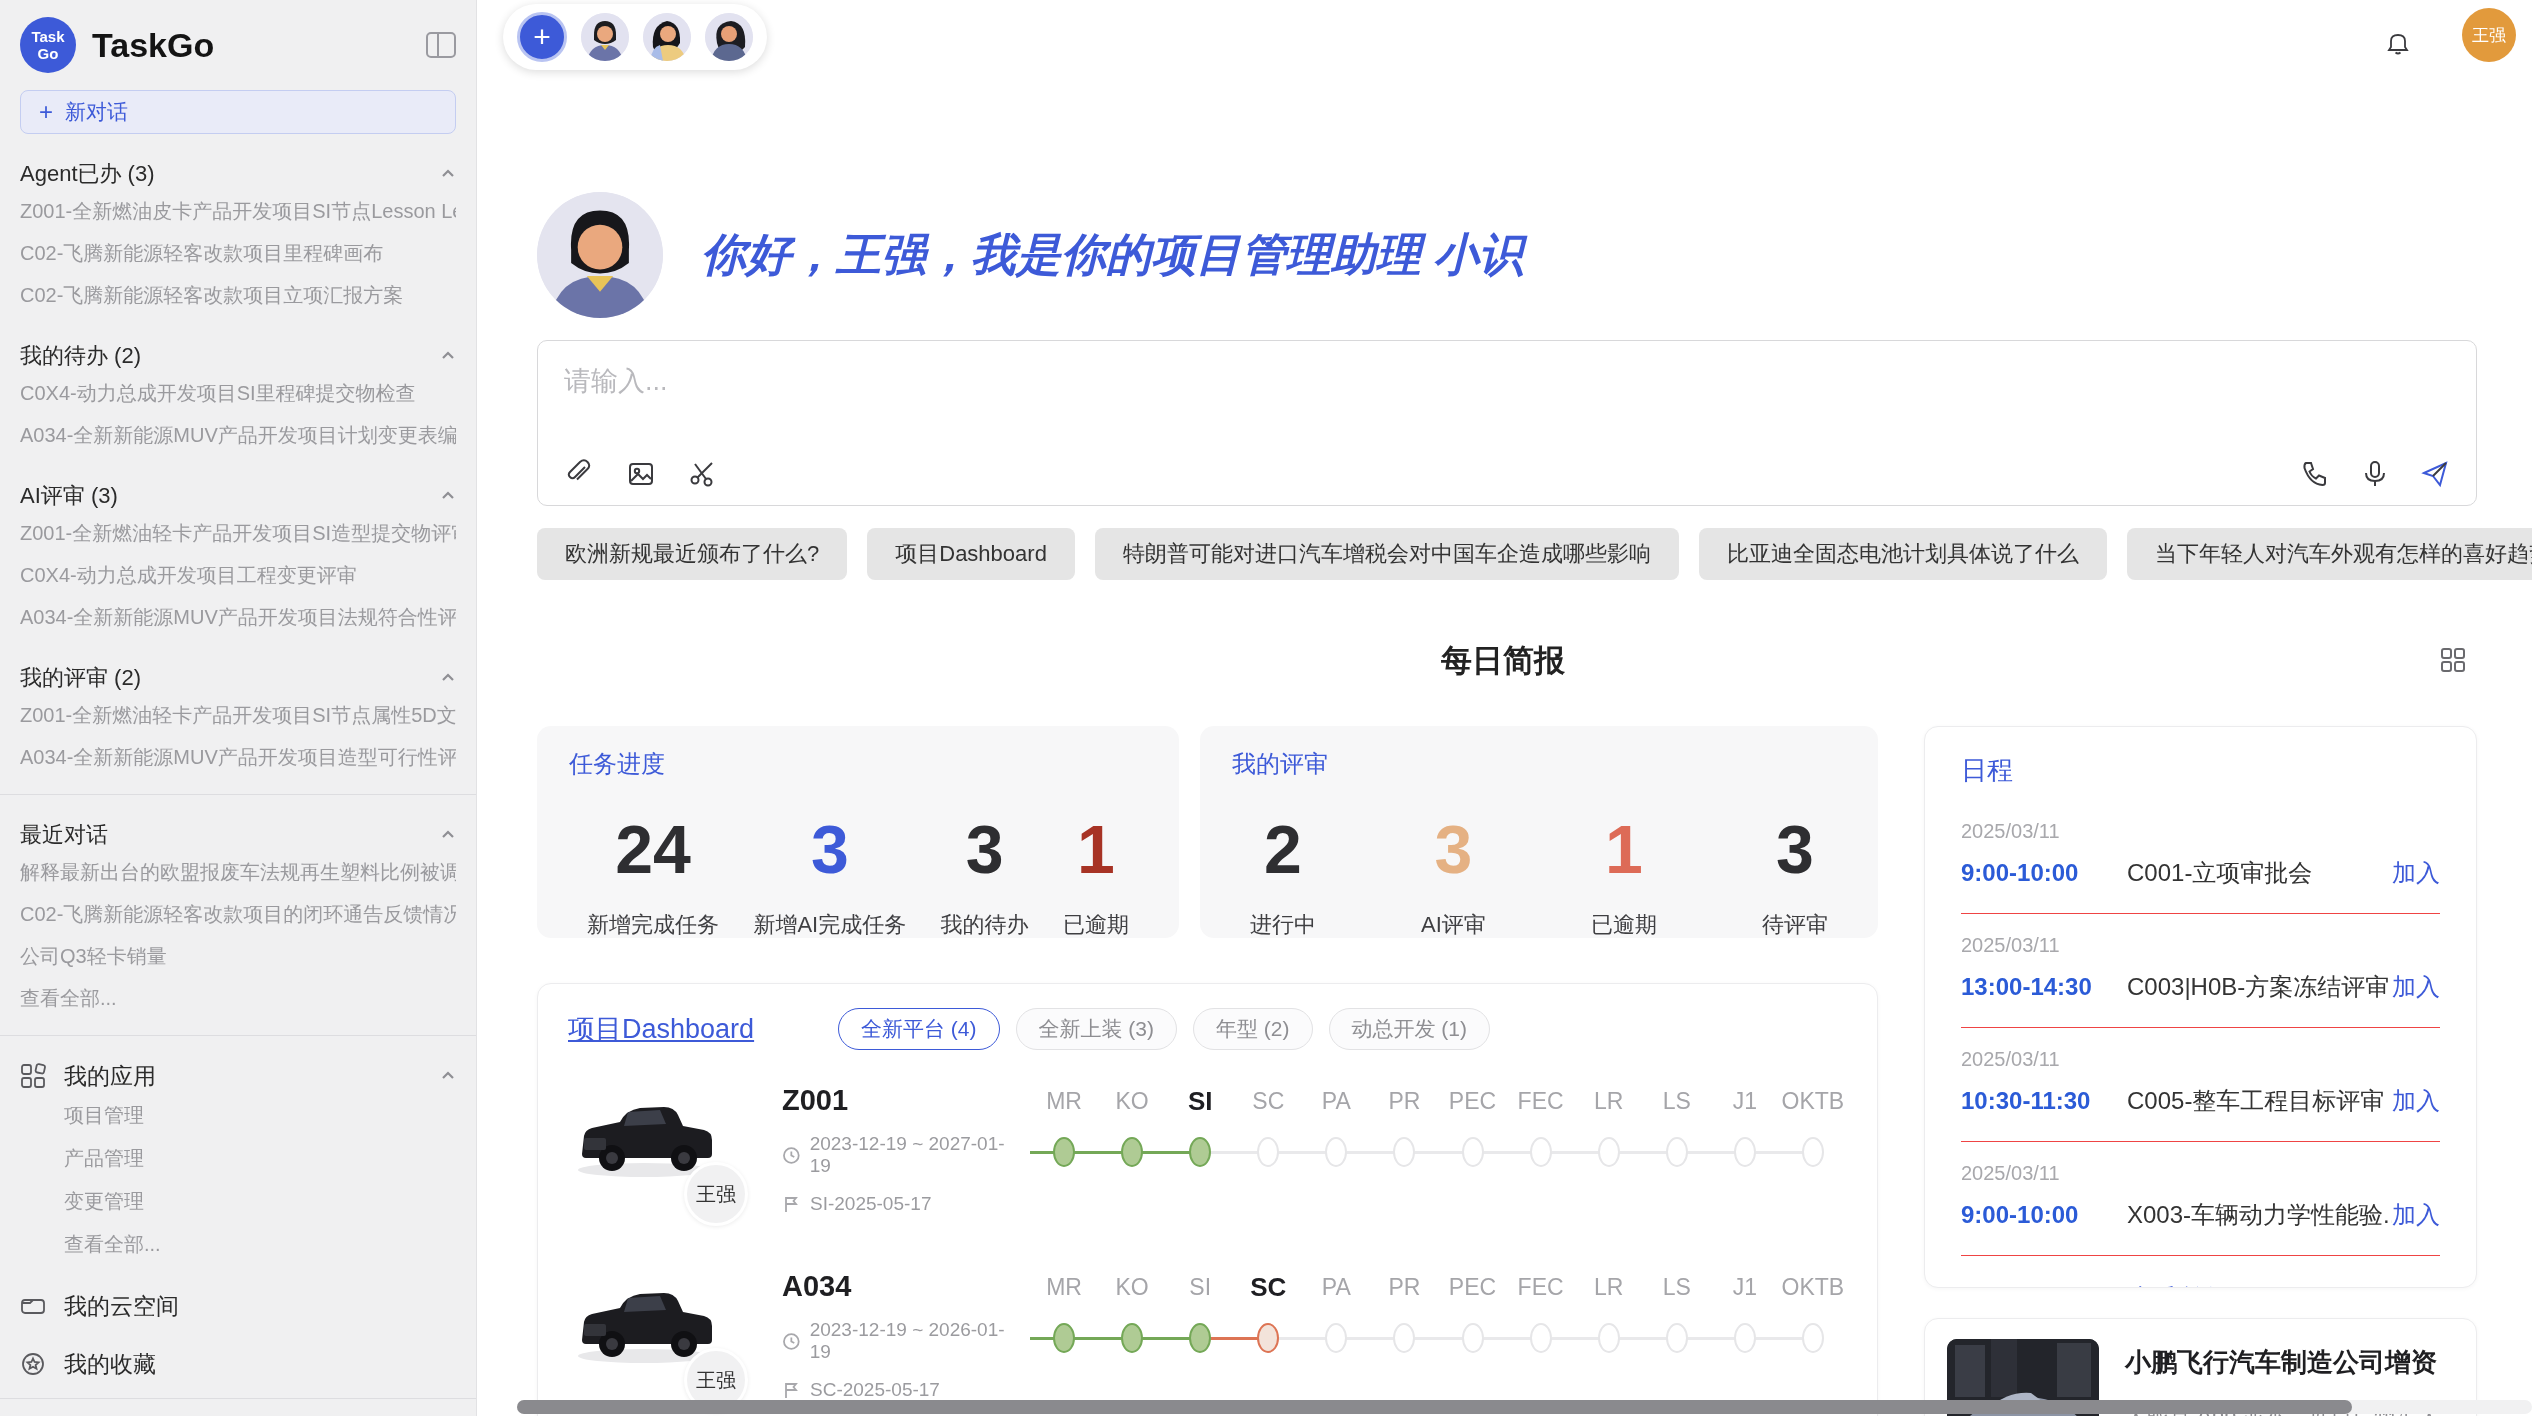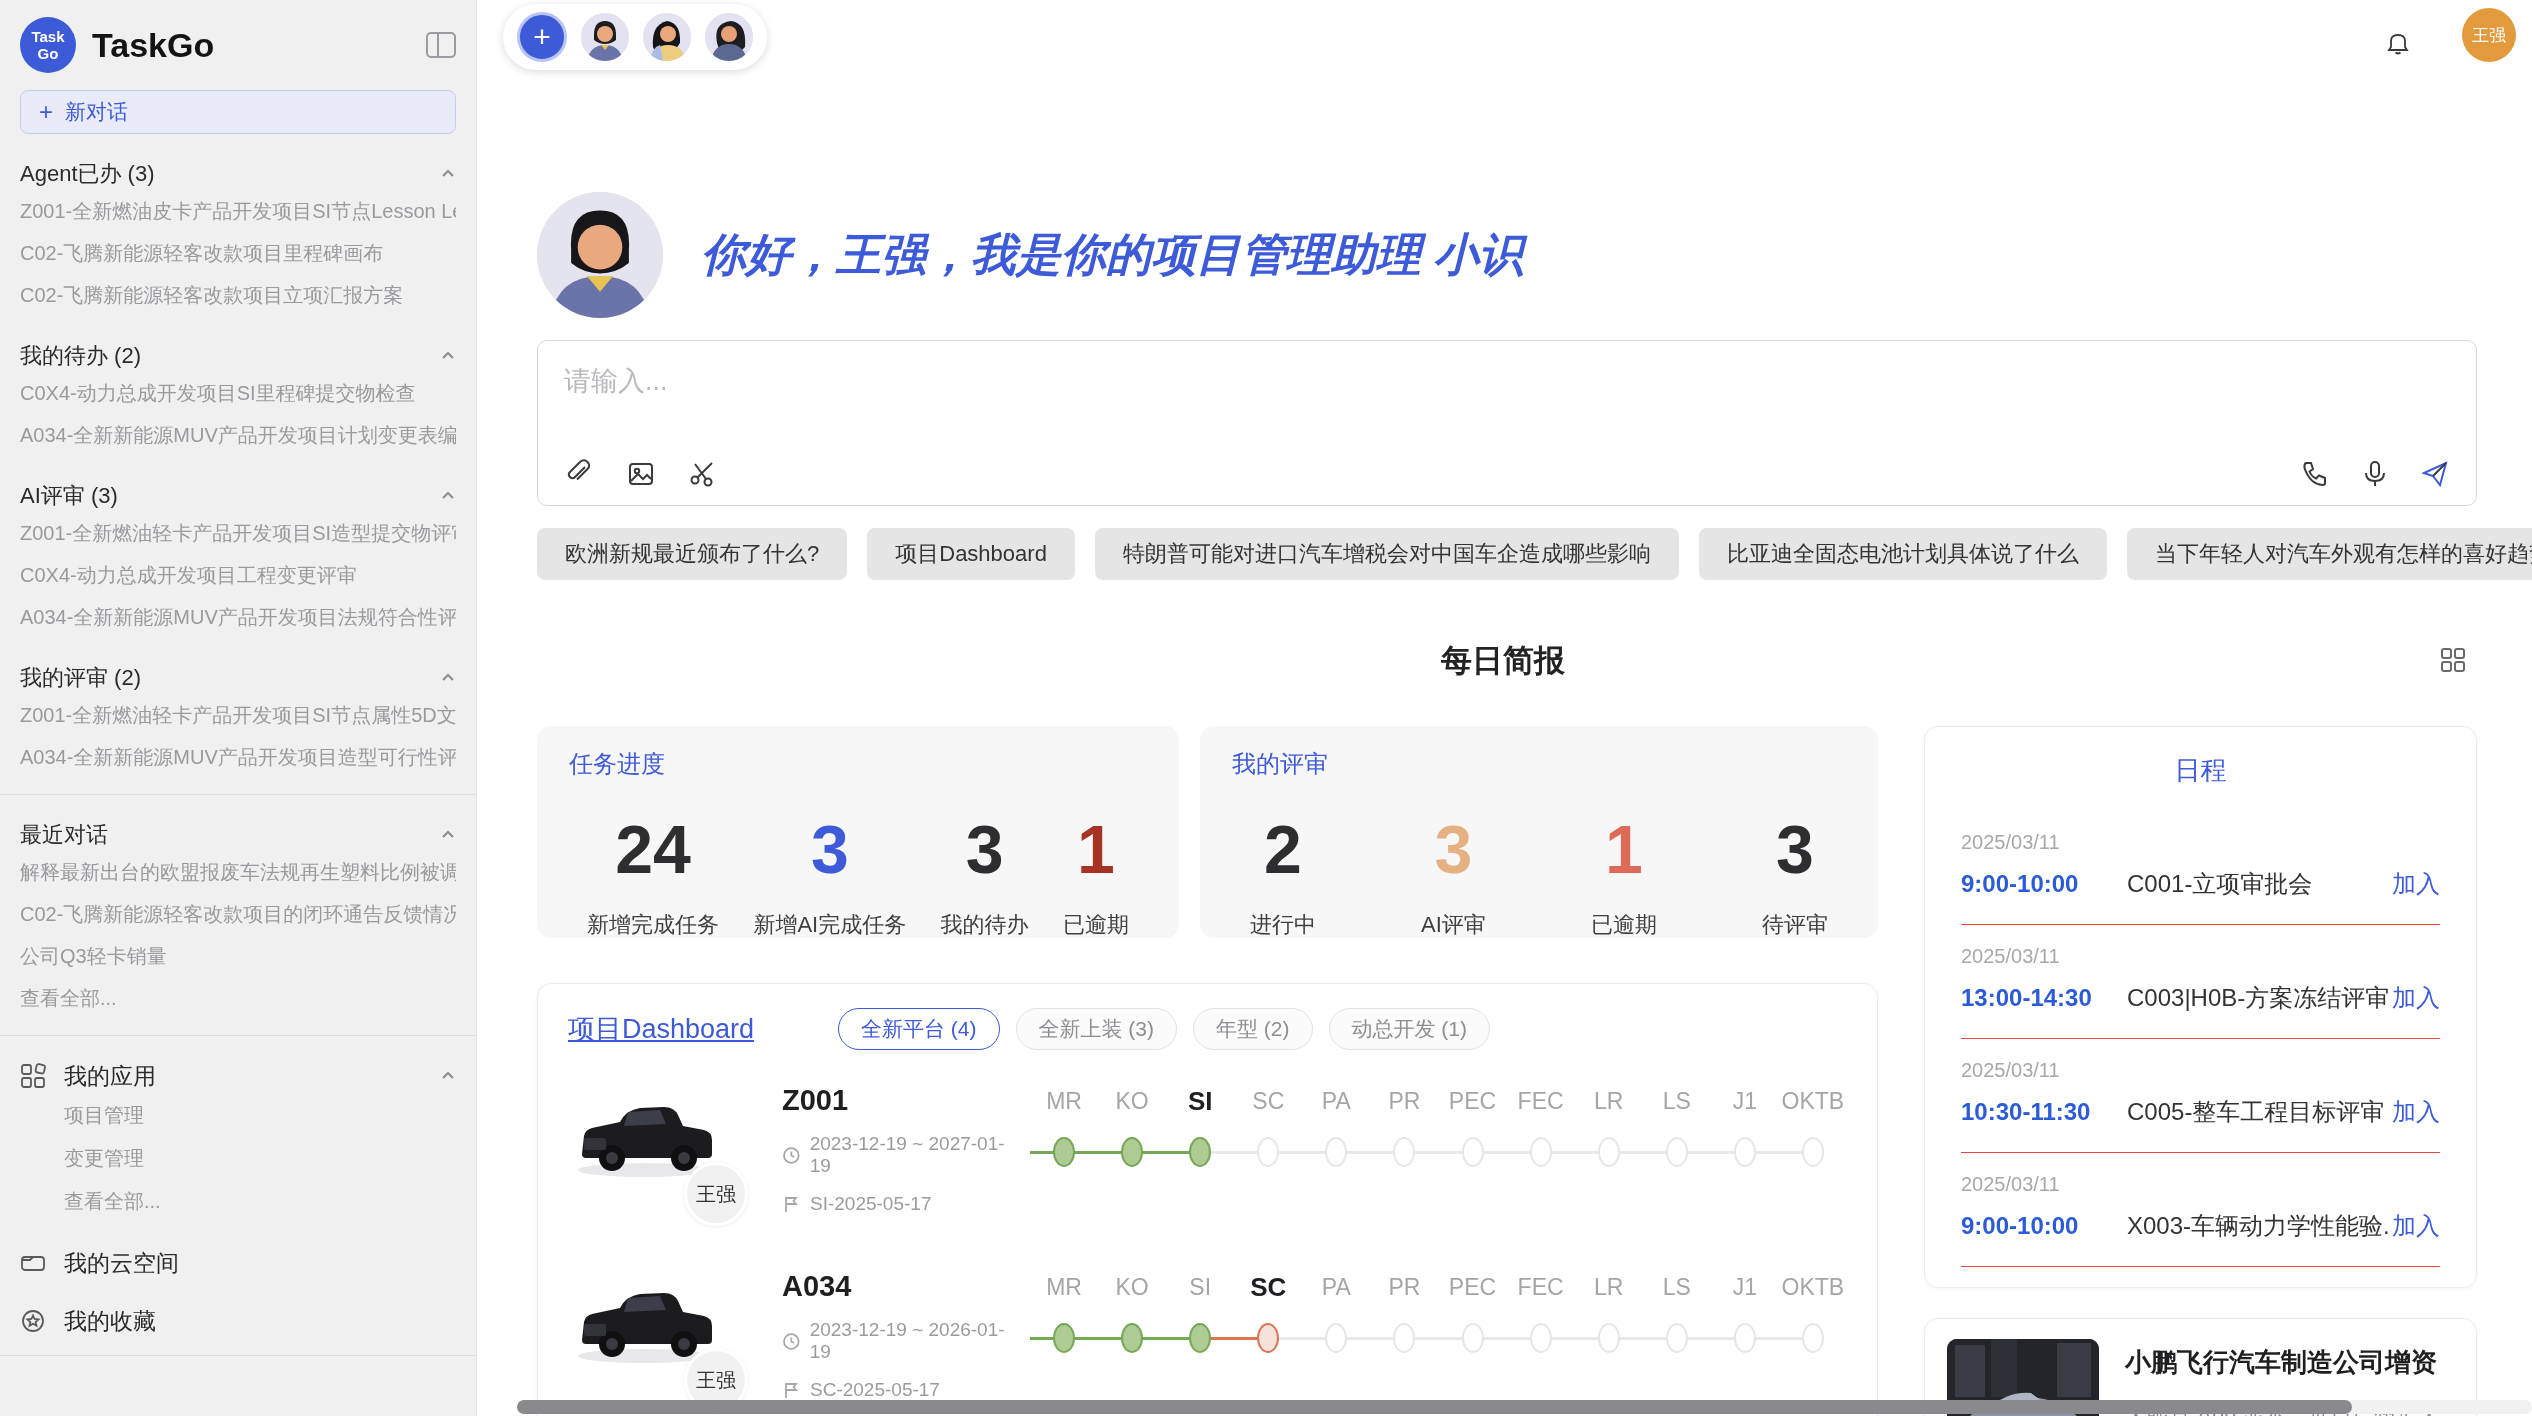--- a/index.html
+++ b/index.html
@@ -104,21 +104,21 @@
   .ms-dotzone { position:relative; height:40px; margin-top:14px; }
   .ms-dot { position:absolute; left:50%; top:50%; transform:translate(-50%,-50%); width:22px; height:30px;
             border-radius:50%; background:#fff; border:2px solid #e6e6e8; z-index:2; }
   .ms-dot.done { background:#afcb94; border-color:#74a857; }
   .ms-dot.over { background:#f3e3da; border-color:#dd7454; }
   .ms-seg { position:absolute; top:50%; height:3px; margin-top:-1px; z-index:1; }
 
   .right-col { position:absolute; left:1447px; top:726px; width:553px; }
   .sched-card { background:#fff; border:1px solid #ececee; border-radius:14px; height:562px;
                 padding:26px 36px; box-shadow:0 1px 4px rgba(0,0,0,.04); overflow:hidden; }
-  .sched-title { text-align:center; font-size:26px; color:#3d5ad8; margin-bottom:23px; }
+  .sched-title { text-align:left; font-size:26px; color:#3d5ad8; margin-bottom:12px; }
   .sched-item { padding:20px 0 24px 0; border-bottom:1px solid #ef4444; }
   .sched-date { font-size:20px; color:#a8a8ac; }
   .sched-line { display:flex; align-items:center; margin-top:14px; }
   .sched-time { font-size:24px; font-weight:700; color:#2b5bd7; width:150px; flex:none; }
   .sched-name { font-size:24px; color:#333; flex:1; margin-left:16px; white-space:nowrap; overflow:hidden; }
   .sched-join { font-size:24px; color:#3d5ad8; cursor:pointer; }
   .sched-all { text-align:center; font-size:24px; color:#3d5ad8; margin-top:26px; cursor:pointer; }
 
   .news-card { margin-top:30px; background:#fff; border:1px solid #ececee; border-radius:14px;
                padding:20px 22px; display:flex; gap:26px; height:160px; box-shadow:0 1px 4px rgba(0,0,0,.04); }
@@ -204,20 +204,21 @@
           <rect x="2" y="15" width="9" height="9" rx="2"></rect>
           <rect x="15" y="15" width="9" height="9" rx="2"></rect>
           <rect x="16" y="1.5" width="8.5" height="8.5" rx="2" transform="rotate(12 20 6)"></rect>
         </svg>
         <span class="t">我的应用</span>
         <svg class="chev" viewBox="0 0 16 16">
           <polyline points="3,10 8,5 13,10"></polyline>
         </svg>
       </div>
       <div class="apps-sub">项目管理</div>
+      <div class="apps-sub">产品管理</div>
       <div class="apps-sub">变更管理</div>
       <div class="apps-sub">查看全部...</div>
       <div class="apps-row">
         <svg class="ic oicon" viewBox="0 0 26 26">
           <rect x="2" y="7" width="22" height="13" rx="3"></rect>
           <path d="M2 10 L10 10 L13 7"></path>
         </svg>
         <span class="t">我的云空间</span>
       </div>
       <div class="apps-row">

